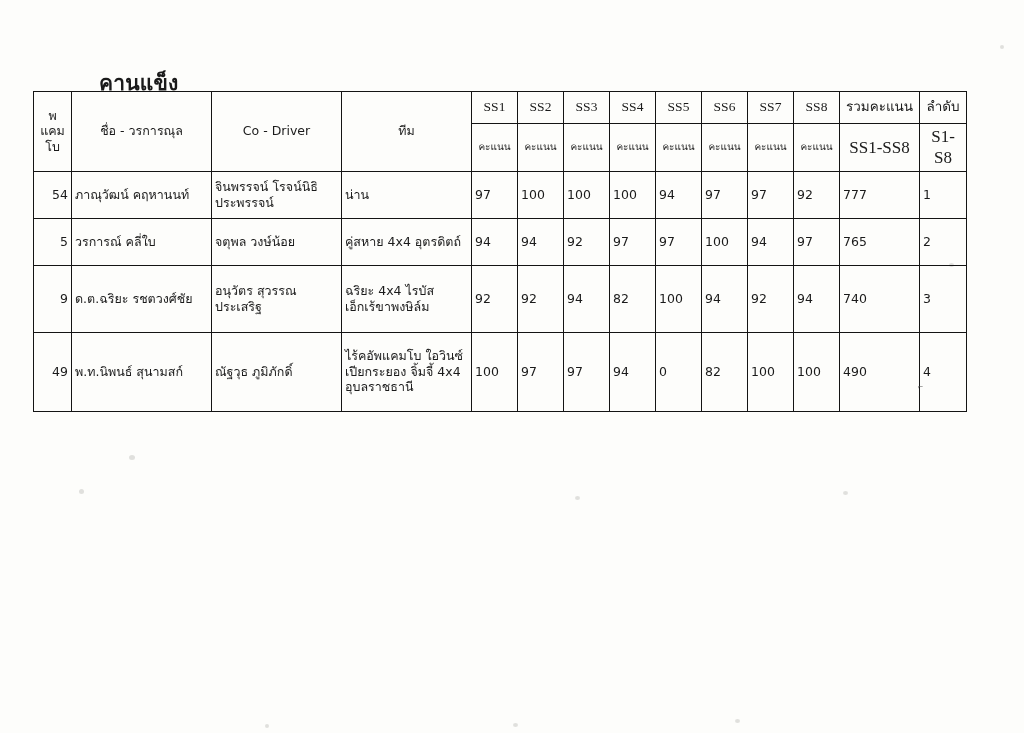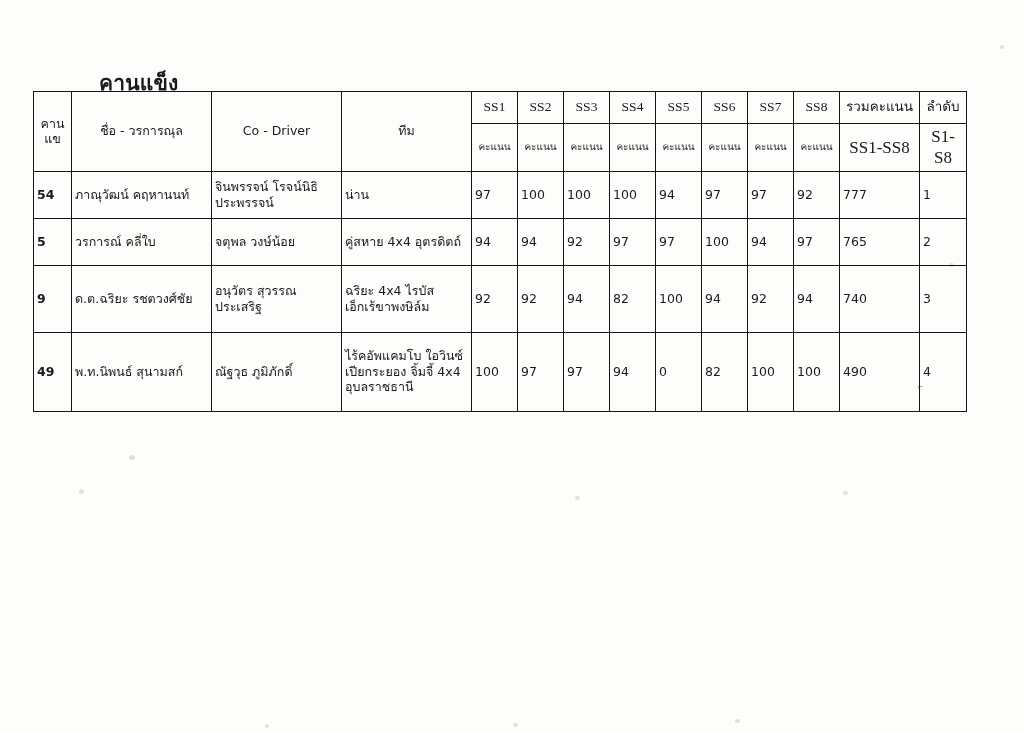--- a/index.html
+++ b/index.html
@@ -93,22 +93,22 @@
     text-align: left;
     font-family: "Liberation Serif", serif;
     font-size: 14px;
   }
   td.name, td.codriver, td.team {
     text-align: left;
     font-size: 12.5px;
     padding-left: 4px;
   }
   td.carno {
-    text-align: left;
-    font-weight: bold;
+    text-align: right;
+    font-weight: normal;
     font-size: 15px;
     font-family: "Liberation Serif", serif;
   }
 
   tr.data-row td {
     height: 42px;
   }
   tr.row-tall td {
     height: 62px;
   }
@@ -163,21 +163,21 @@
         <col class="c-ss">
       <col class="c-ss">
         <col class="c-ss">
         <col class="c-ss">
         <col class="c-ss">
       <col class="c-total">
       <col class="c-rank">
     </colgroup>
     <thead>
       <tr class="hdr-top">
-        <th rowspan="2">คานแข</th>
+        <th rowspan="2">พแคมโบ</th>
         <th rowspan="2">ชื่อ - วรการณุล</th>
         <th rowspan="2">Co - Driver</th>
         <th rowspan="2">ทีม</th>
         <th class="ss-label">SS1</th>
         <th class="ss-label">SS2</th>
         <th class="ss-label">SS3</th>
         <th class="ss-label">SS4</th>
         <th class="ss-label">SS5</th>
         <th class="ss-label">SS6</th>
         <th class="ss-label">SS7</th>

